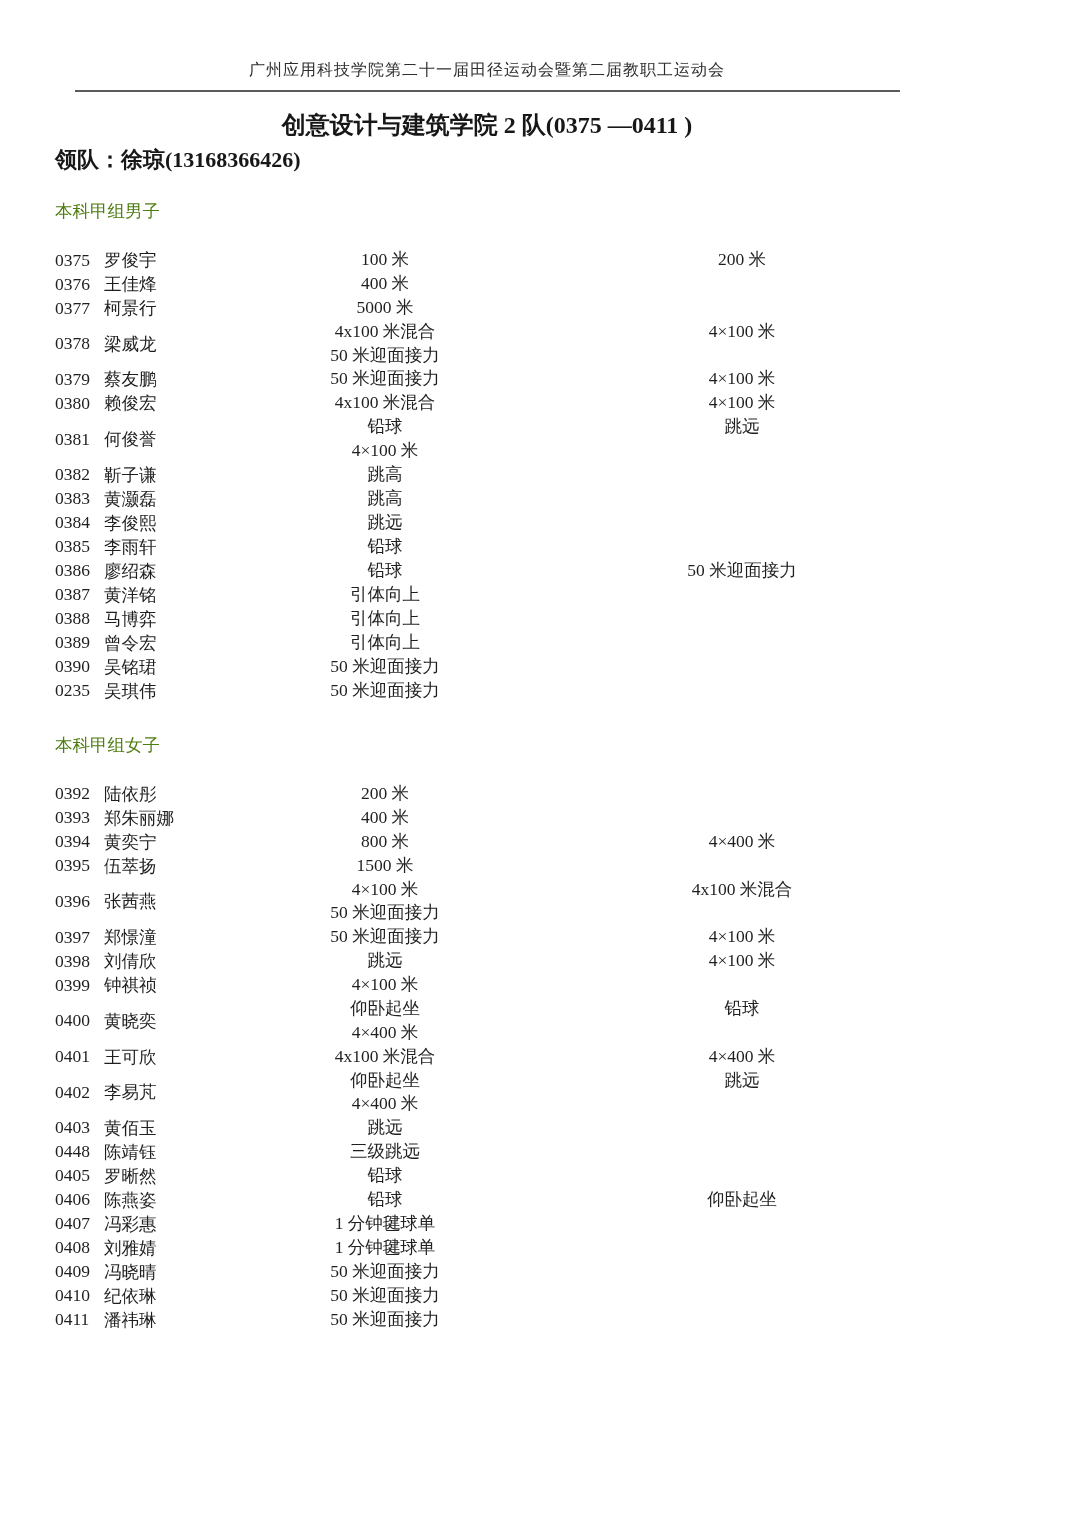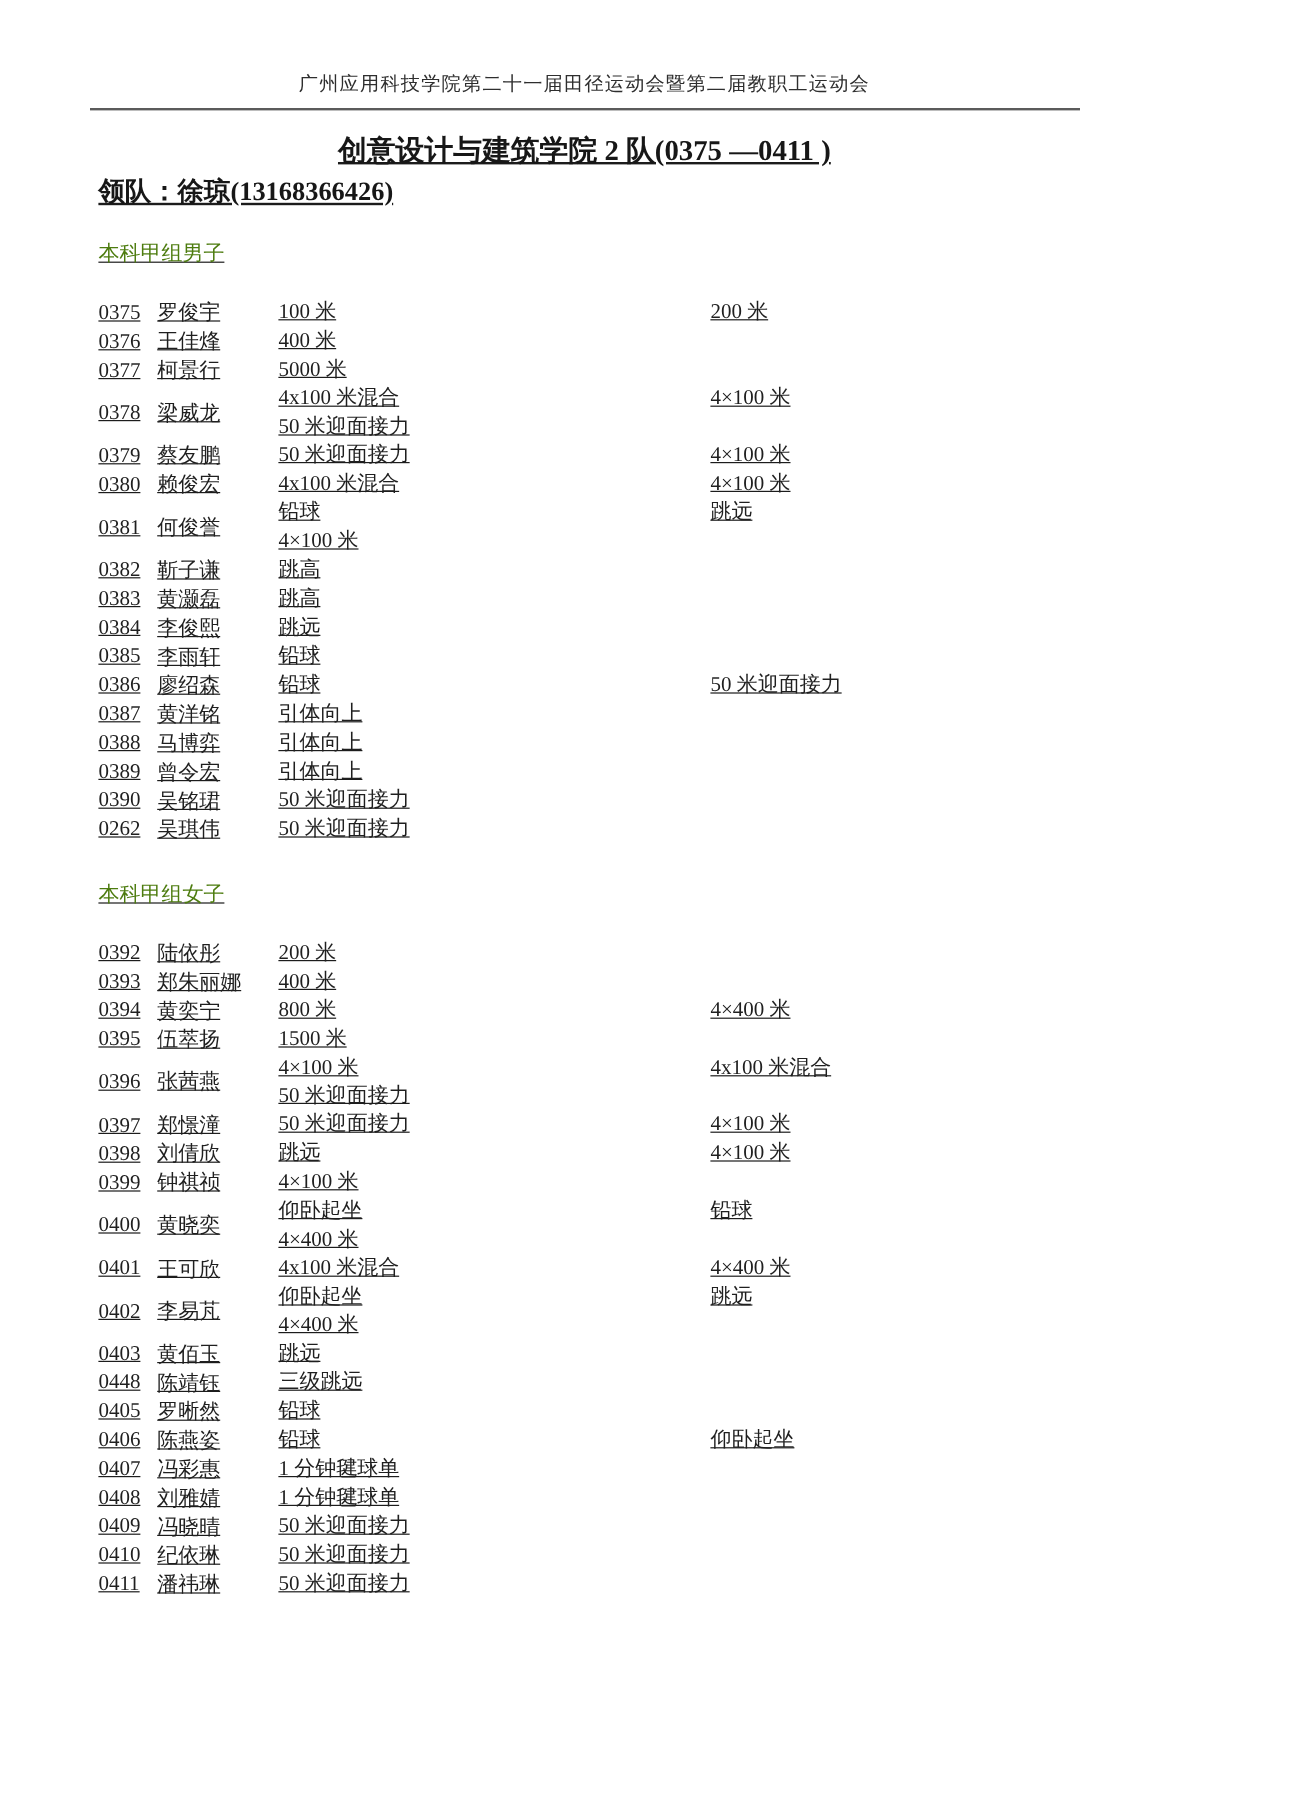--- a/index.html
+++ b/index.html
@@ -4,21 +4,21 @@
 <style>
   html,body { margin:0; padding:0; background:#ffffff; }
   .page {
     position:relative;
     width:974px; height:1515px;
     background:#ffffff;
     font-family:"Liberation Serif","DejaVu Serif",serif;
     color:#1c1c1c;
     overflow:hidden;
   }
-  .content { padding:0 82px;text-decoration:underline; }
+  .content { padding:0 55px; }
 
   .doc-header {
     padding-top:60px;
     text-align:center;
     font-size:16px;
     letter-spacing:1px;
     color:#2e2e2e;
     white-space:nowrap;
   }
   .rule {
@@ -66,20 +66,21 @@
   .cell-num, .cell-name {
     display:flex;
     align-items:center;
     white-space:nowrap;
   }
   .cell-ev1, .cell-ev2 { min-height:23.7px; }
   .ev-line {
     height:23.7px;
     line-height:23.7px;
     white-space:nowrap;
+    text-align:center;
   }
 
   .page-number {
     position:absolute;
     top:1422px;
     left:0; right:0;
     text-align:center;
     font-size:15px;
     color:#2b2b2b;
   }
@@ -257,21 +258,21 @@
   <div class="row">
     <div class="cell-num">0390</div>
     <div class="cell-name">吴铭珺</div>
     <div class="cell-ev1">
                 <div class="ev-line">50 米迎面接力</div>
               </div>
     <div class="cell-ev2"></div>
   </div>
 
   <div class="row">
-    <div class="cell-num">0262</div>
+    <div class="cell-num">0235</div>
     <div class="cell-name">吴琪伟</div>
     <div class="cell-ev1">
                 <div class="ev-line">50 米迎面接力</div>
               </div>
     <div class="cell-ev2"></div>
   </div>
 </div>
   </div>
 
   <div class="section">

